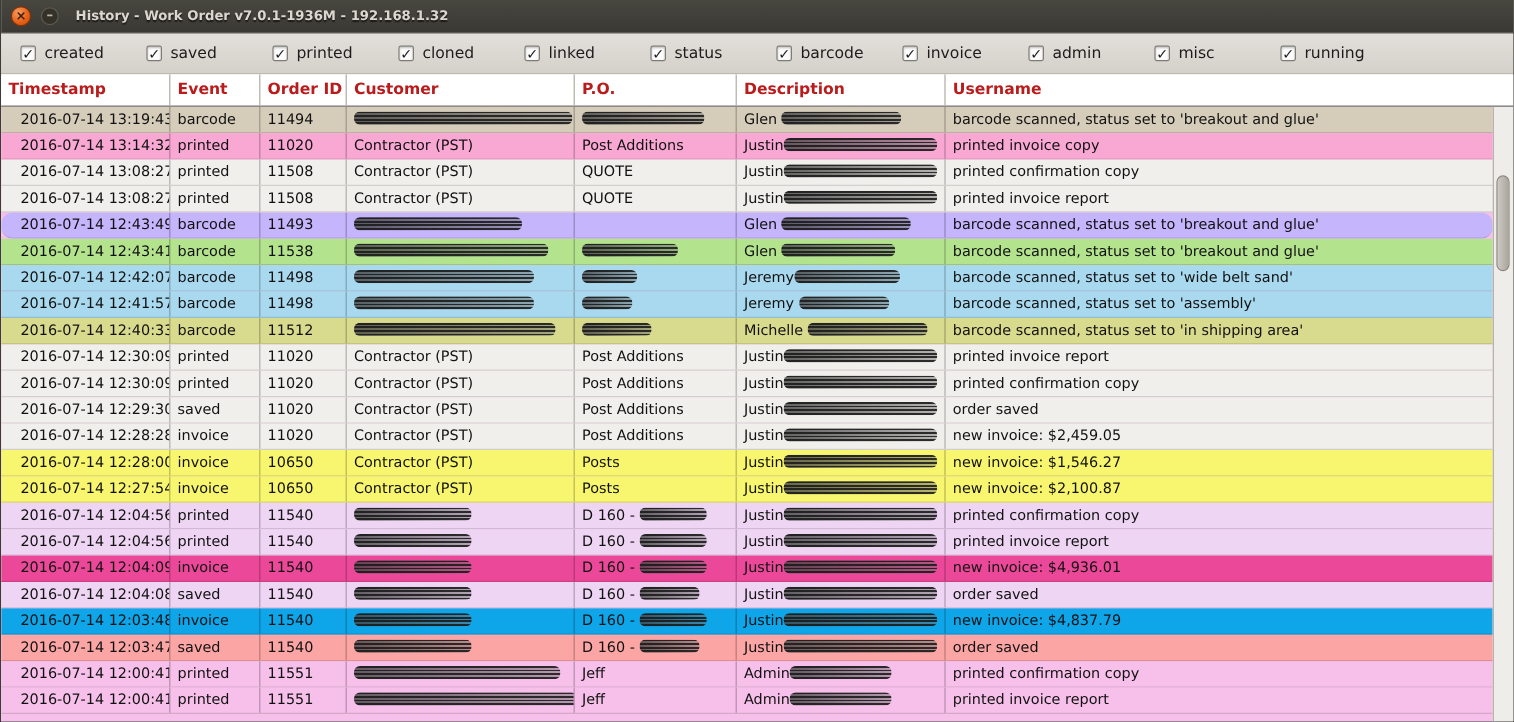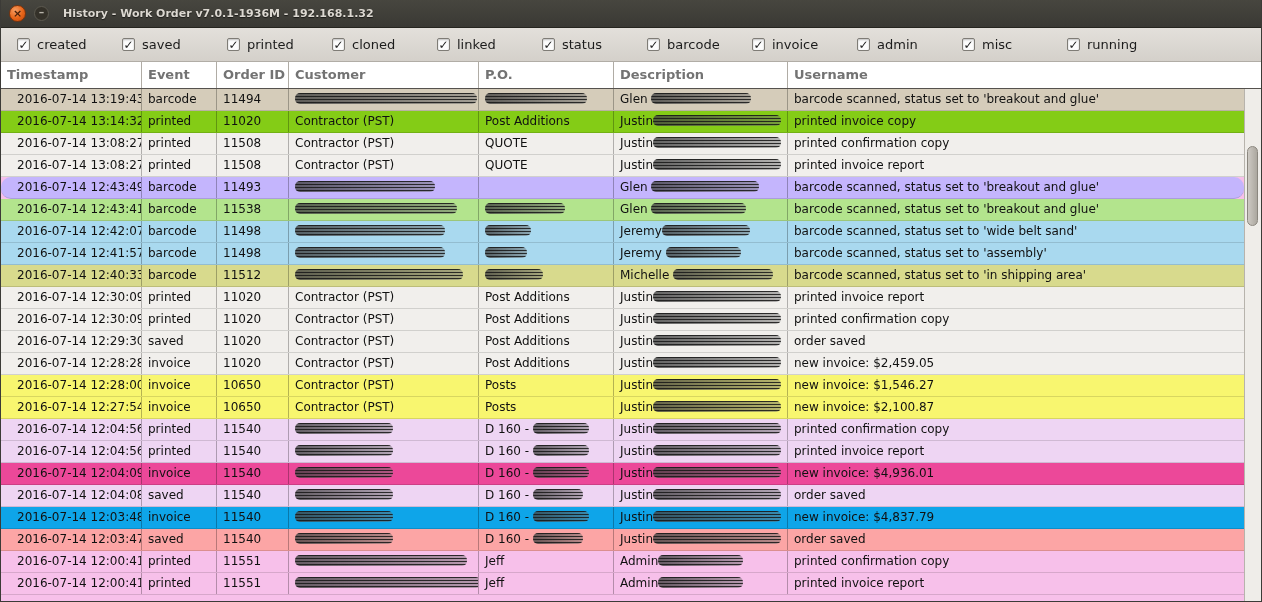--- a/index.html
+++ b/index.html
@@ -63,21 +63,21 @@
   .table-area { flex:1; position:relative; background:#f1efec; }
   .grid-cols {
     display:grid;
     grid-template-columns:140px 75px 72px 190px 135px 174px 1fr;
   }
   .thead {
     height:27px; background:#ffffff;
     border-bottom:1px solid #55524e;
   }
   .thead .hcell {
-    font-weight:bold; font-size:13px; color:#737373;
+    font-weight:bold; font-size:13px; color:#b91c1c;
     padding:5px 6px 0 6px; white-space:nowrap; overflow:hidden;
     border-left:1px solid #b0aca5;
   }
   .thead .hcell:first-child { border-left:none; }
   .tbody {
     position:absolute; top:27px; left:0; right:17px; bottom:0;
     overflow:hidden; background:#f7c0ea;
   }
   .row {
     height:22px;
@@ -178,21 +178,21 @@
     <div class="tbody">
         <div class="row grid-cols" style="background: rgb(213, 204, 186);">
           <div class="cell col-timestamp">2016-07-14 13:19:43</div>
           <div class="cell col-event">barcode</div>
           <div class="cell col-order_id">11494</div>
           <div class="cell col-customer"><span class="scribble" style="width: 182px;"></span></div>
           <div class="cell col-po"><span class="scribble" style="width: 102px;"></span></div>
           <div class="cell col-username">Glen <span class="scribble" style="width: 100px;"></span></div>
           <div class="cell col-description">barcode scanned, status set to 'breakout and glue'</div>
         </div>
-        <div class="row grid-cols" style="background: #84cc16;">
+        <div class="row grid-cols" style="background: #f9a8d4;">
           <div class="cell col-timestamp">2016-07-14 13:14:32</div>
           <div class="cell col-event">printed</div>
           <div class="cell col-order_id">11020</div>
           <div class="cell col-customer">Contractor (PST)</div>
           <div class="cell col-po">Post Additions</div>
           <div class="cell col-username">Justin<span class="scribble" style="width: 128px;"></span></div>
           <div class="cell col-description">printed invoice copy</div>
         </div>
         <div class="row grid-cols" style="background: rgb(241, 239, 236);">
           <div class="cell col-timestamp">2016-07-14 13:08:27</div>

